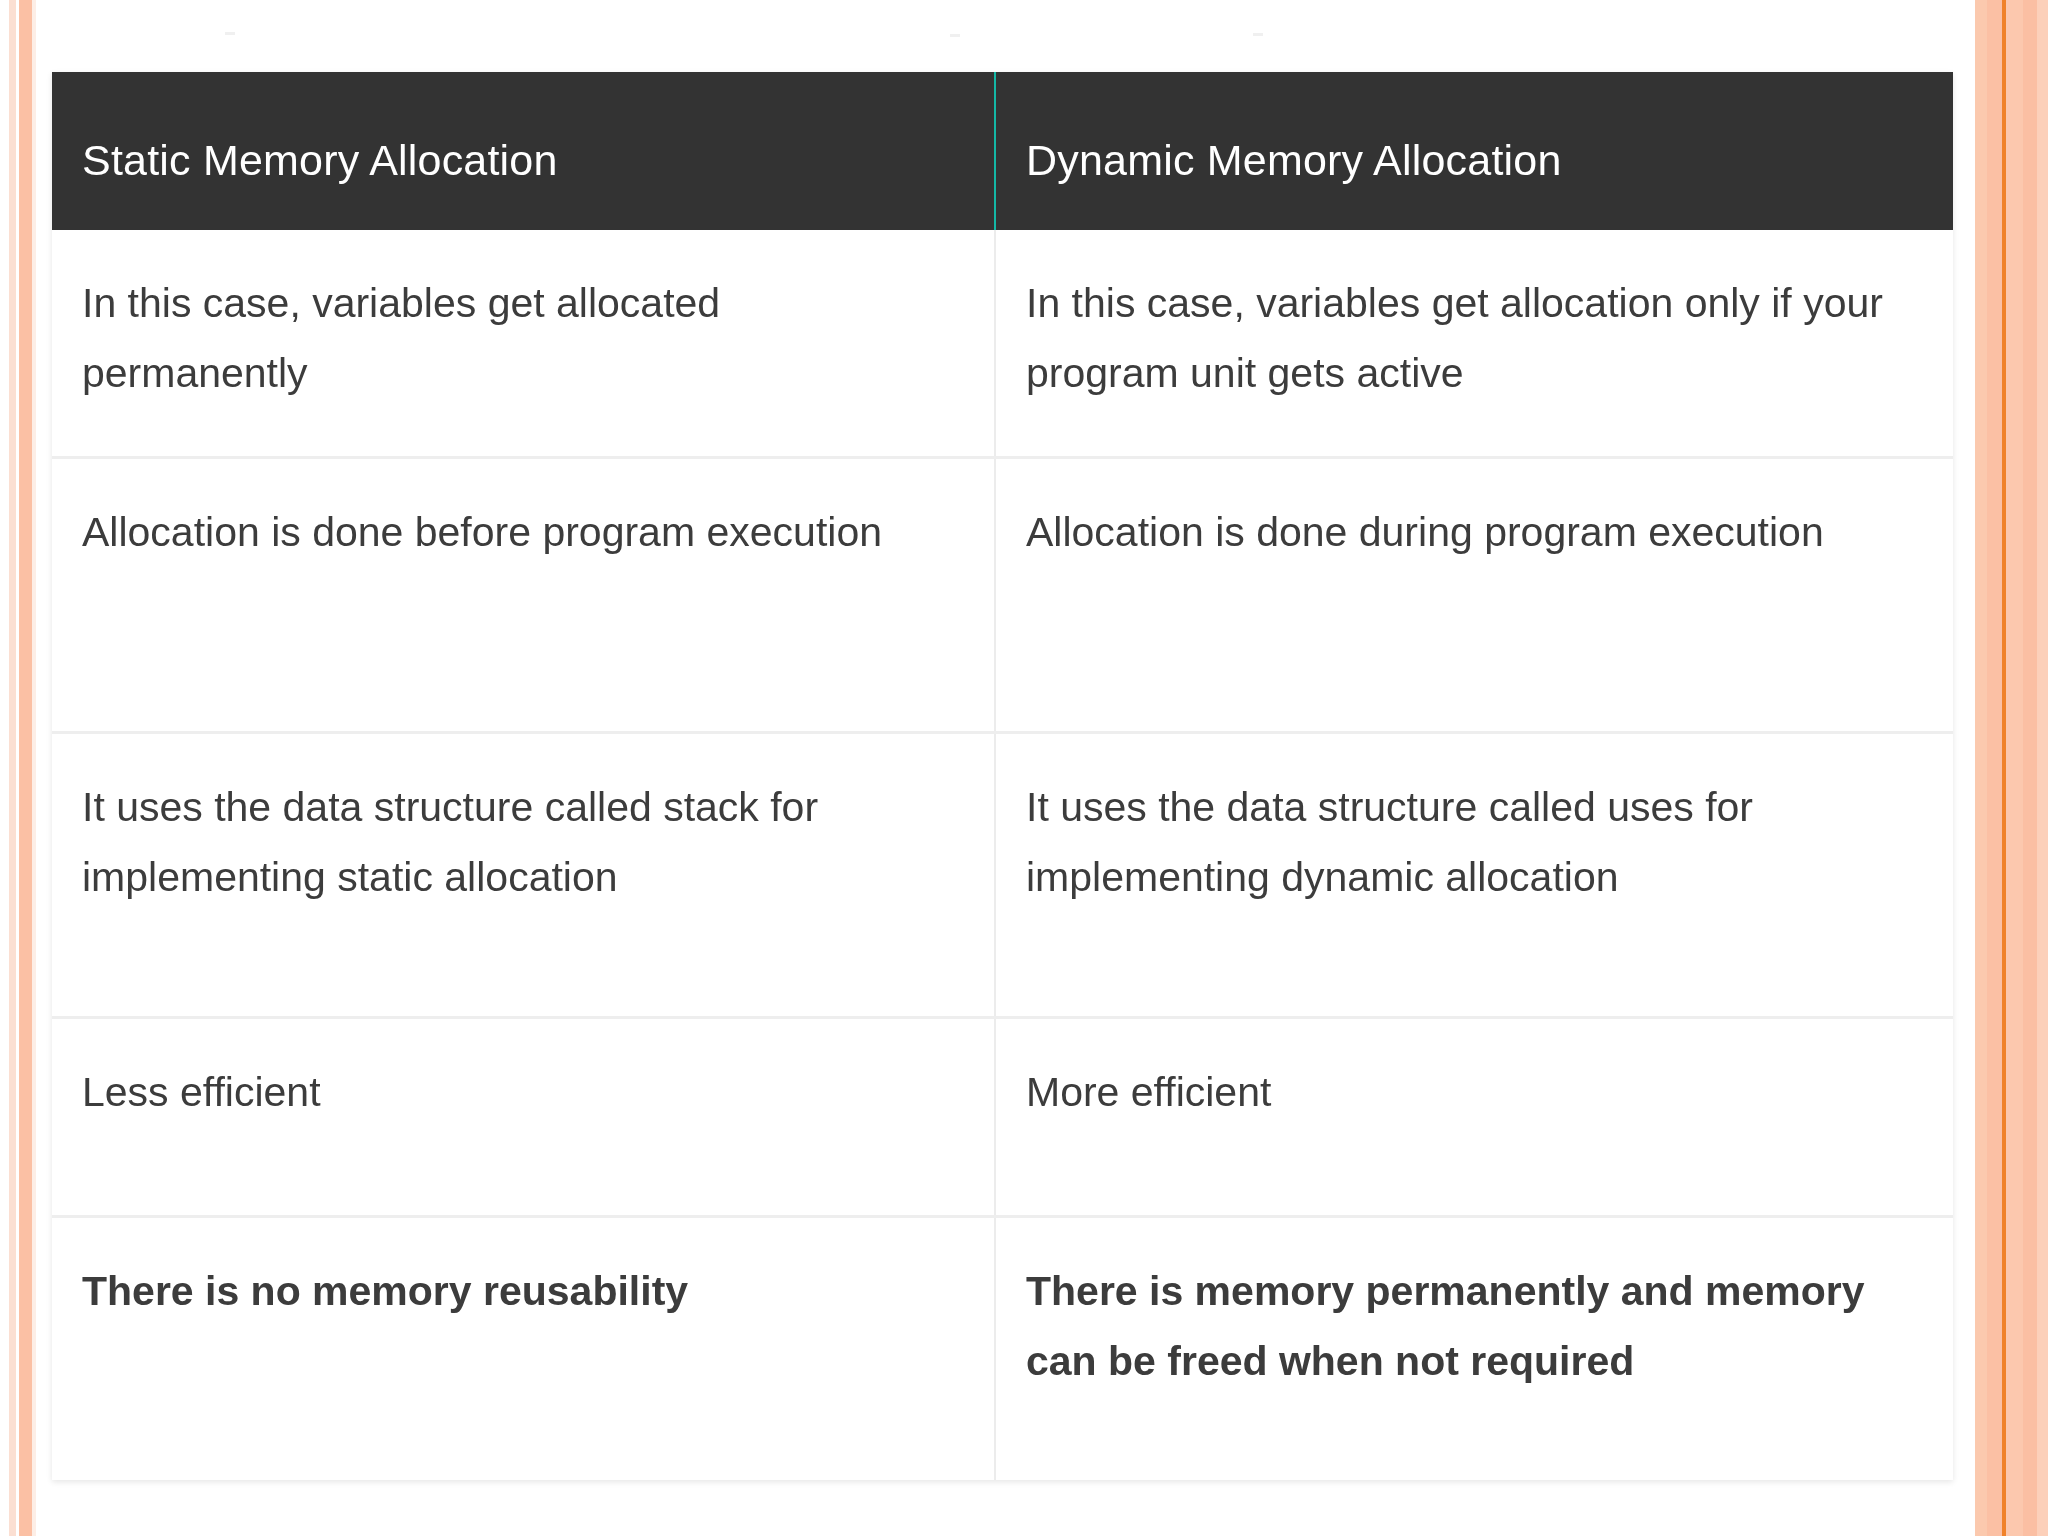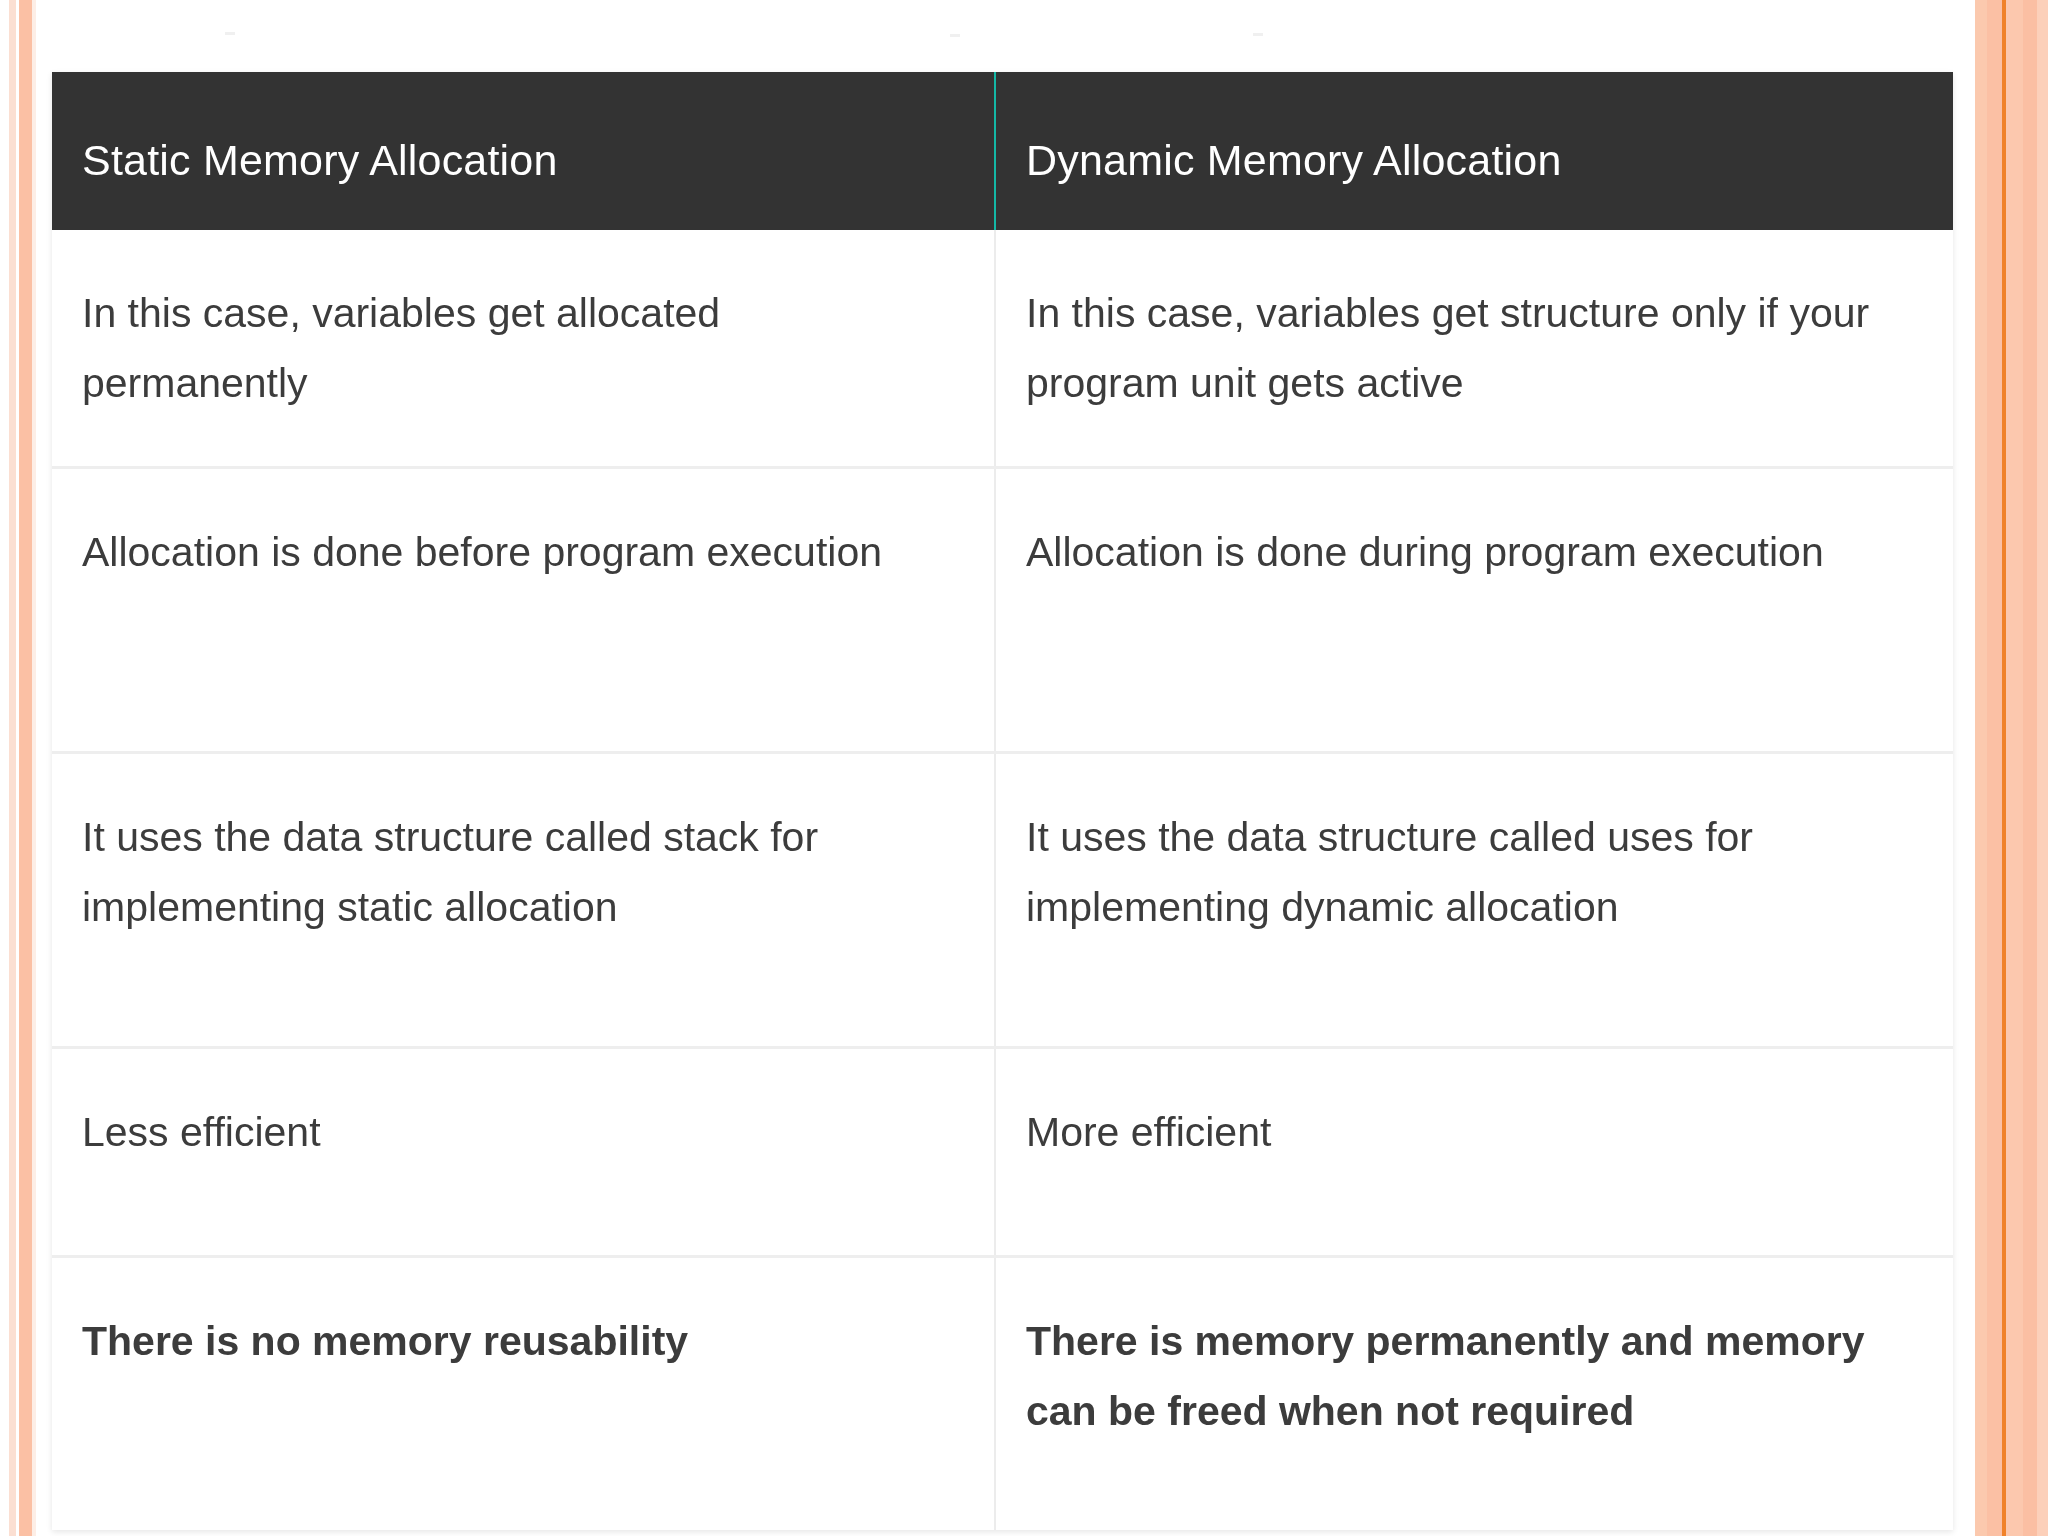--- a/index.html
+++ b/index.html
@@ -82,21 +82,21 @@
     border: none;
   }
   table.compare thead th.th-sep {
     border-left: 2px solid #14b8a6;
   }
 
   table.compare tbody td {
     color: #3c3c3c;
     font-size: 41px;
     line-height: 1.72;
-    padding: 48px 40px 38px 30px;
+    padding: 38px 40px 38px 30px;
     vertical-align: top;
     border-bottom: 3px solid #eeeeee;
     border-right: 2px solid #ececec;
     background: #ffffff;
   }
   table.compare tbody td:last-child {
     border-right: none;
   }
   table.compare tbody tr:last-child td {
     border-bottom: none;
@@ -152,21 +152,21 @@
         </colgroup>
         <thead>
           <tr>
             <th>Static Memory Allocation</th>
             <th class="th-sep">Dynamic Memory Allocation</th>
           </tr>
         </thead>
         <tbody>
           <tr data-row="0">
             <td>In this case, variables get allocated permanently</td>
-            <td>In this case, variables get structure only if your program unit gets active</td>
+            <td>In this case, variables get allocation only if your program unit gets active</td>
           </tr>
           <tr data-row="1">
             <td>Allocation is done before program execution</td>
             <td>Allocation is done during program execution</td>
           </tr>
           <tr data-row="2">
             <td>It uses the data structure called stack for implementing static allocation</td>
             <td>It uses the data structure called uses for implementing dynamic allocation</td>
           </tr>
           <tr data-row="3">

